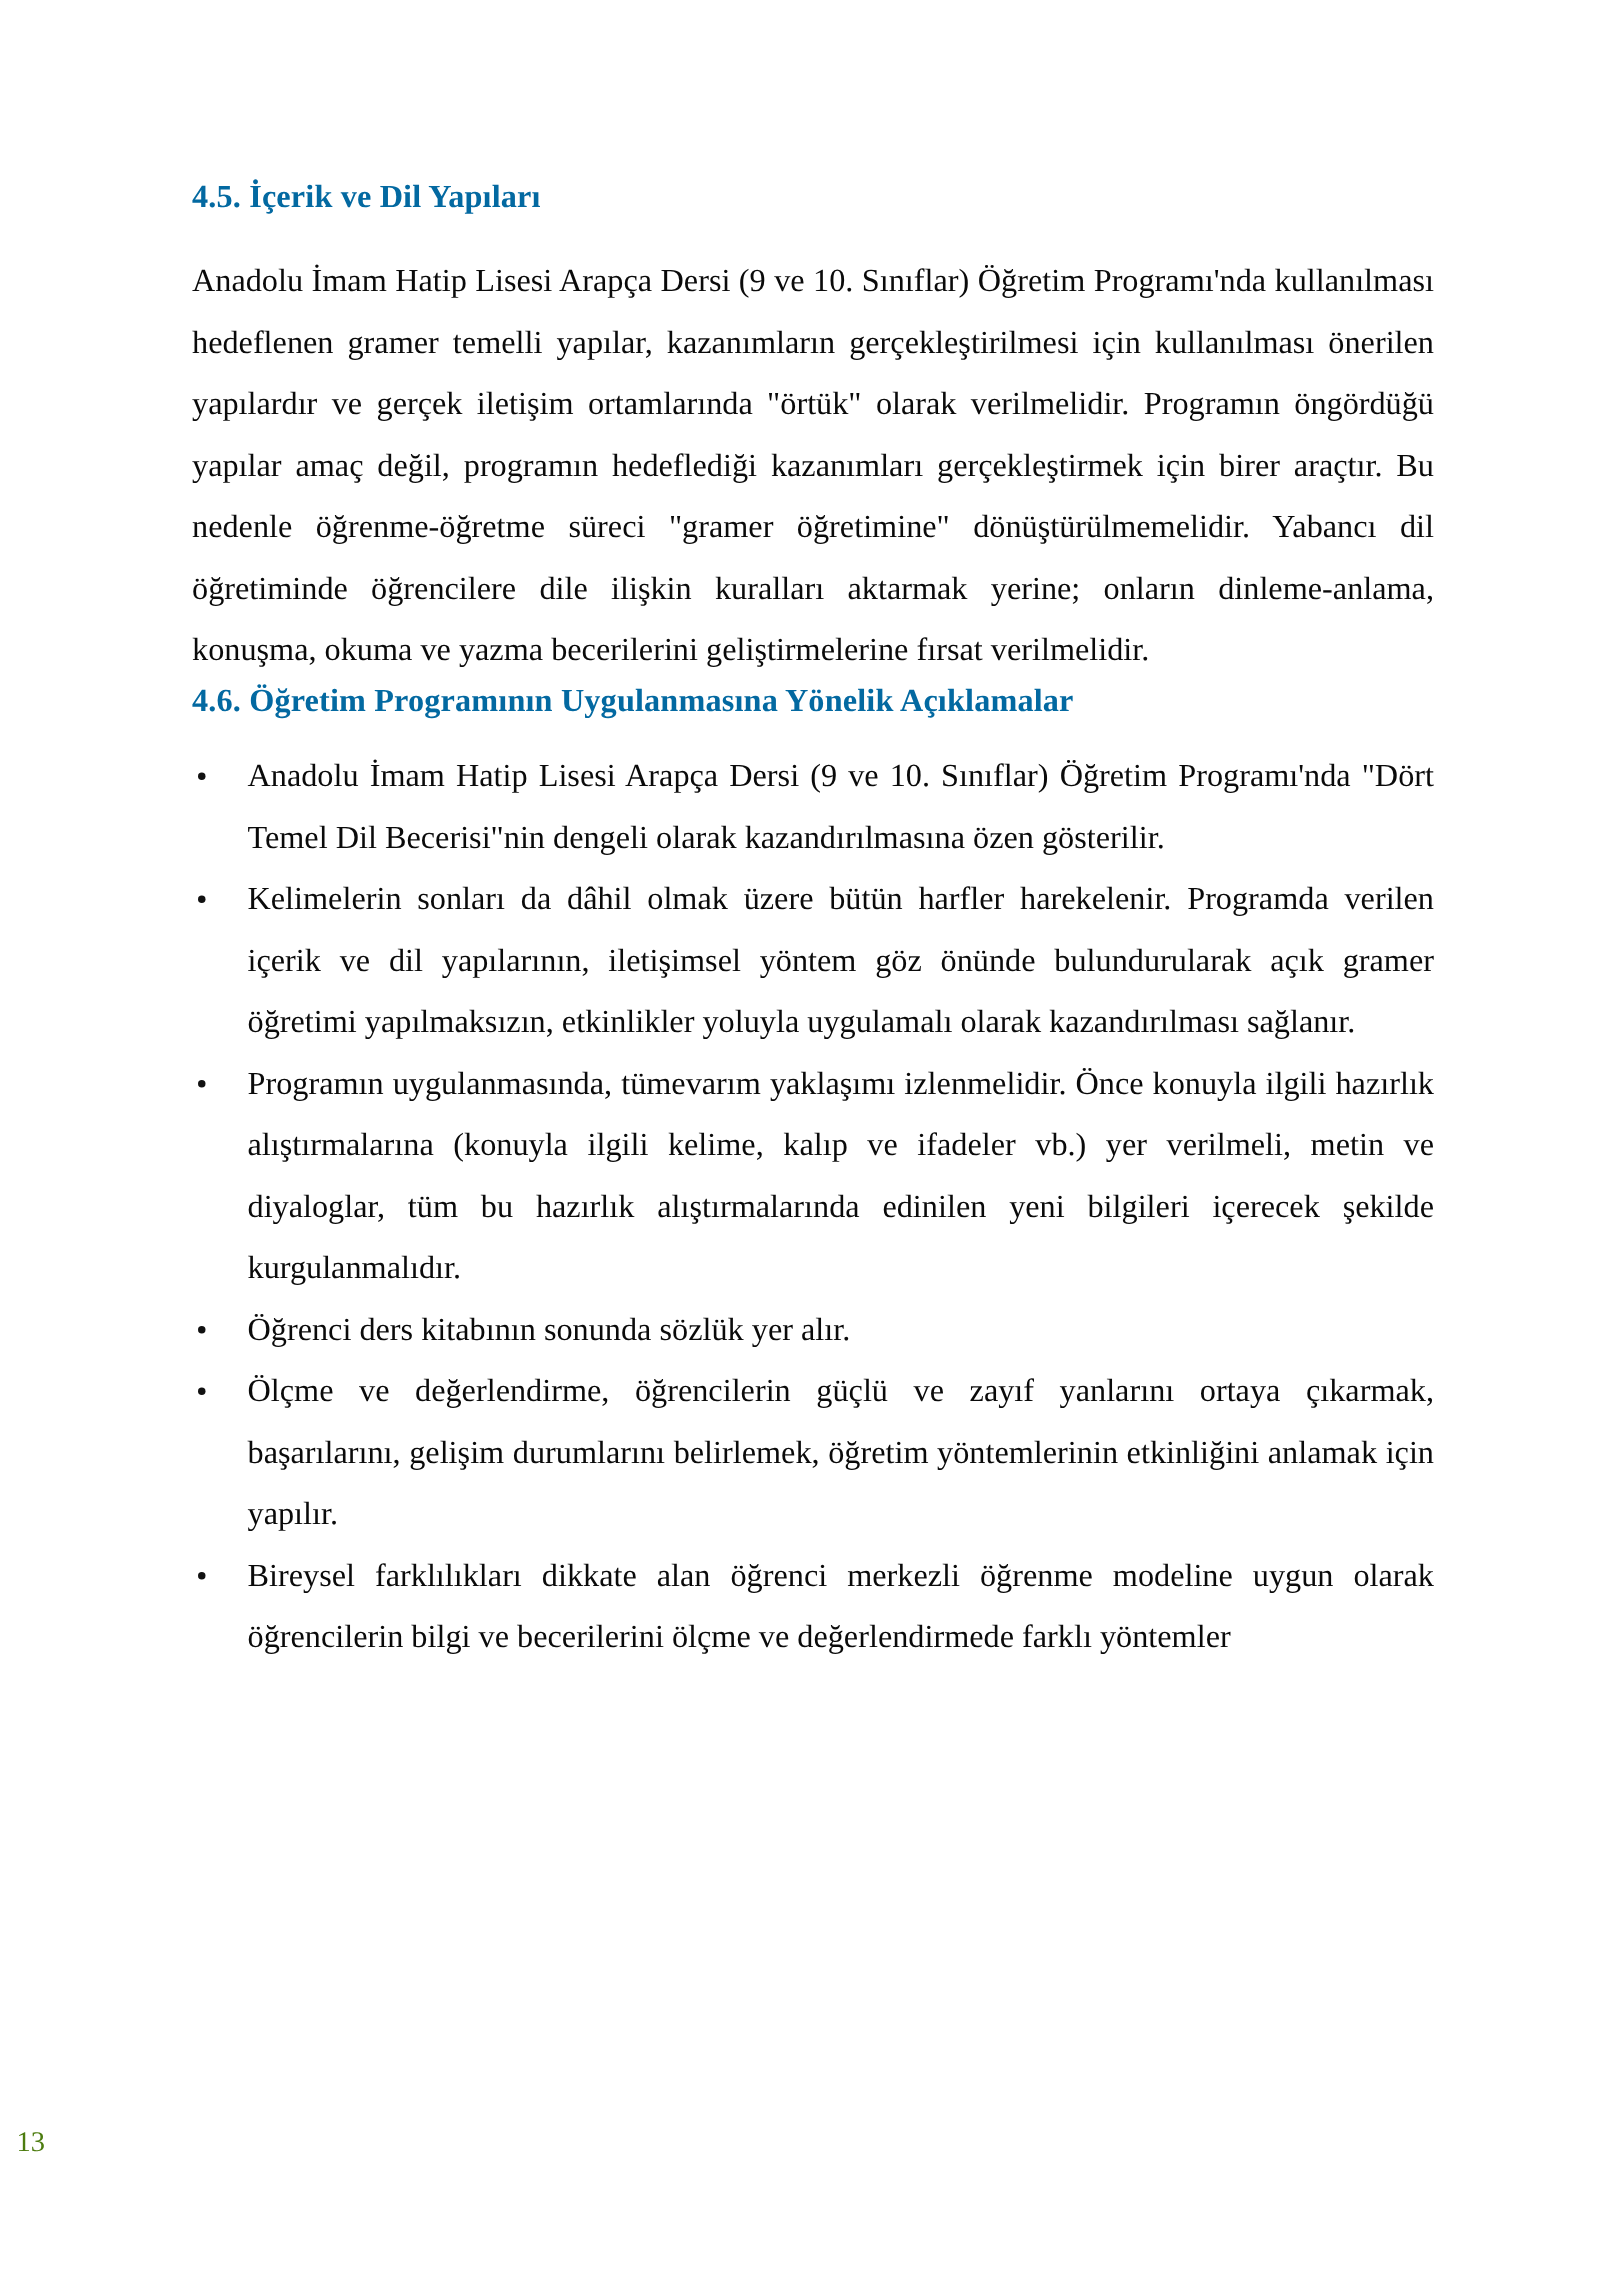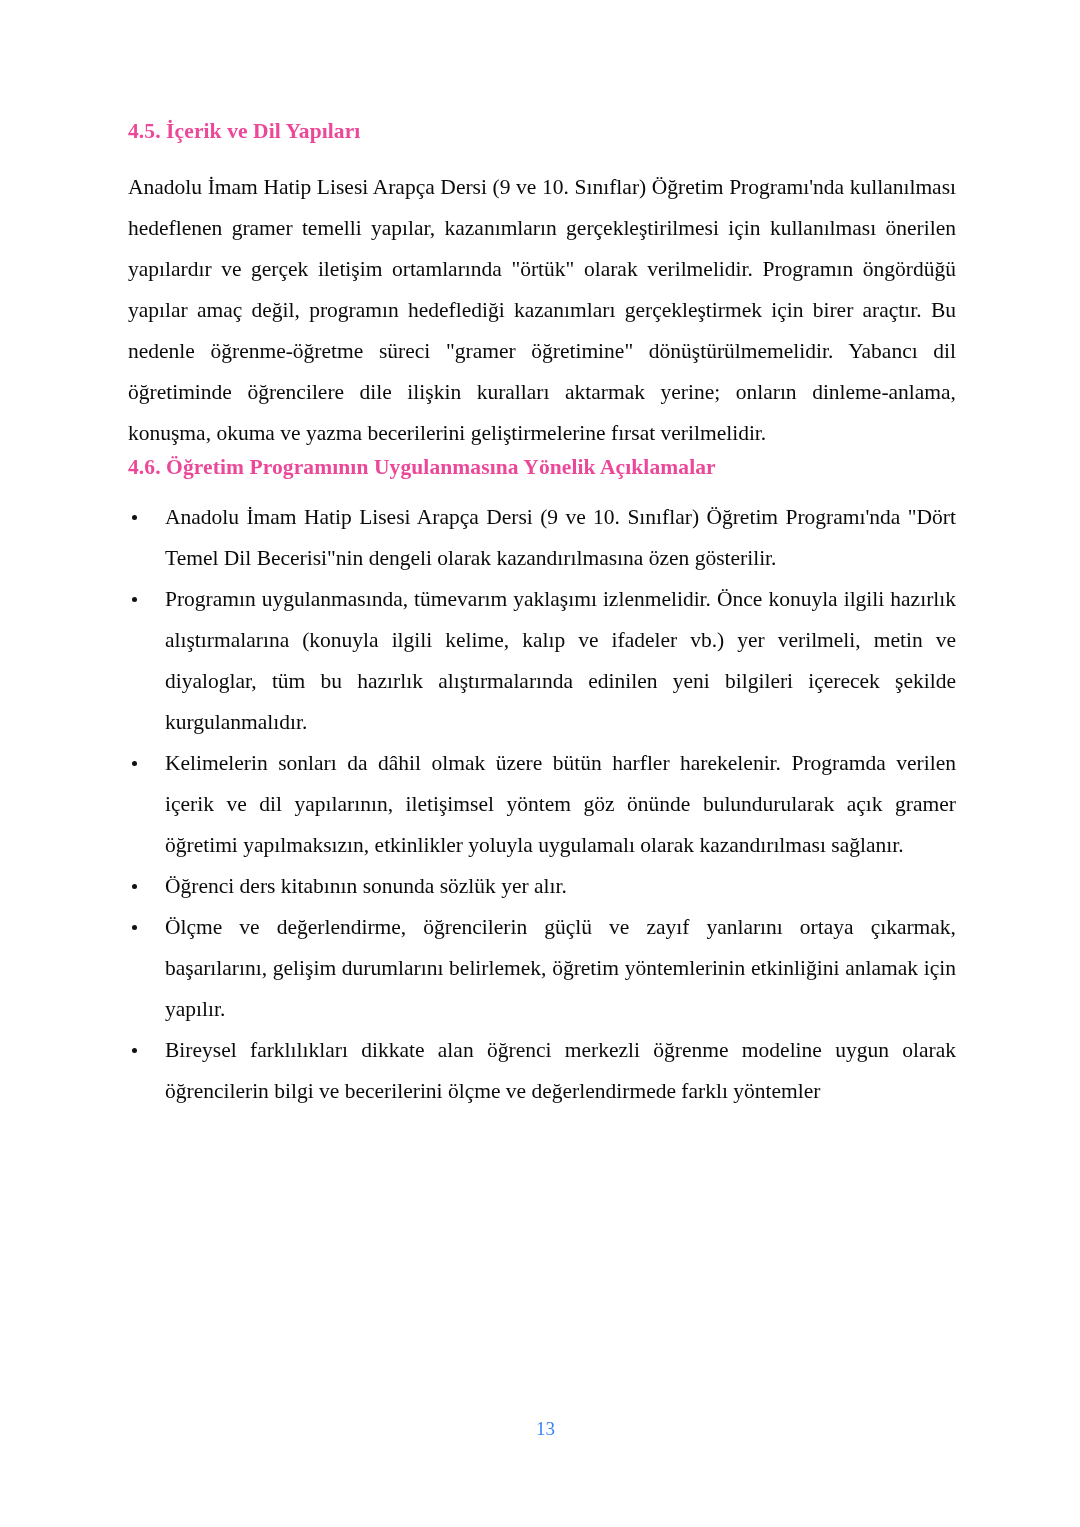--- a/index.html
+++ b/index.html
@@ -18,21 +18,21 @@
   }
   .content {
     position: absolute;
     left: 128px;
     top: 118px;
     width: 828px;
   }
   h2.section-heading {
     font-size: 21.5px;
     font-weight: bold;
-    color: #ec4899;
+    color: #0369a1;
     margin: 0 0 22px 0;
     line-height: 1.25;
     letter-spacing: 0.1px;
   }
   h2.section-heading.second {
     margin-bottom: 16px;
   }
   p.body-par {
     font-size: 21.5px;
     line-height: 41px;
@@ -66,23 +66,23 @@
     border-radius: 50%;
   }
   ul.bullet-list > li .li-text {
     display: block;
   }
   .page-number {
     position: absolute;
     left: 0;
     right: 0;
     top: 1418px;
-    text-align: center;
+    text-align: left;
     font-size: 19px;
-    color: #3b82f6;
+    color: #4d7c0f;
     font-family: "Liberation Serif", "DejaVu Serif", serif;
     margin-left: 11px;
   }
 </style>
 </head>
 <body>
 
 <div class="page">
   <div class="content">
 
@@ -92,25 +92,25 @@
 
     <h2 class="section-heading second">4.6. Öğretim Programının Uygulanmasına Yönelik Açıklamalar</h2>
 
     <ul class="bullet-list">
       <li>
         <span class="bullet-dot"></span>
         <span class="li-text">Anadolu İmam Hatip Lisesi Arapça Dersi (9 ve 10. Sınıflar) Öğretim Programı'nda "Dört Temel Dil Becerisi"nin dengeli olarak kazandırılmasına özen gösterilir.</span>
       </li>
       <li>
         <span class="bullet-dot"></span>
-        <span class="li-text">Programın uygulanmasında, tümevarım yaklaşımı izlenmelidir. Önce konuyla ilgili hazırlık alıştırmalarına (konuyla ilgili kelime, kalıp ve ifadeler vb.) yer verilmeli, metin ve diyaloglar, tüm bu hazırlık alıştırmalarında edinilen yeni bilgileri içerecek şekilde kurgulanmalıdır.</span>
+        <span class="li-text">Kelimelerin sonları da dâhil olmak üzere bütün harfler harekelenir. Programda verilen içerik ve dil yapılarının, iletişimsel yöntem göz önünde bulundurularak açık gramer öğretimi yapılmaksızın, etkinlikler yoluyla uygulamalı olarak kazandırılması sağlanır.</span>
       </li>
       <li>
         <span class="bullet-dot"></span>
-        <span class="li-text">Kelimelerin sonları da dâhil olmak üzere bütün harfler harekelenir. Programda verilen içerik ve dil yapılarının, iletişimsel yöntem göz önünde bulundurularak açık gramer öğretimi yapılmaksızın, etkinlikler yoluyla uygulamalı olarak kazandırılması sağlanır.</span>
+        <span class="li-text">Programın uygulanmasında, tümevarım yaklaşımı izlenmelidir. Önce konuyla ilgili hazırlık alıştırmalarına (konuyla ilgili kelime, kalıp ve ifadeler vb.) yer verilmeli, metin ve diyaloglar, tüm bu hazırlık alıştırmalarında edinilen yeni bilgileri içerecek şekilde kurgulanmalıdır.</span>
       </li>
       <li>
         <span class="bullet-dot"></span>
         <span class="li-text">Öğrenci ders kitabının sonunda sözlük yer alır.</span>
       </li>
       <li>
         <span class="bullet-dot"></span>
         <span class="li-text">Ölçme ve değerlendirme, öğrencilerin güçlü ve zayıf yanlarını ortaya çıkarmak, başarılarını, gelişim durumlarını belirlemek, öğretim yöntemlerinin etkinliğini anlamak için yapılır.</span>
       </li>
       <li>

